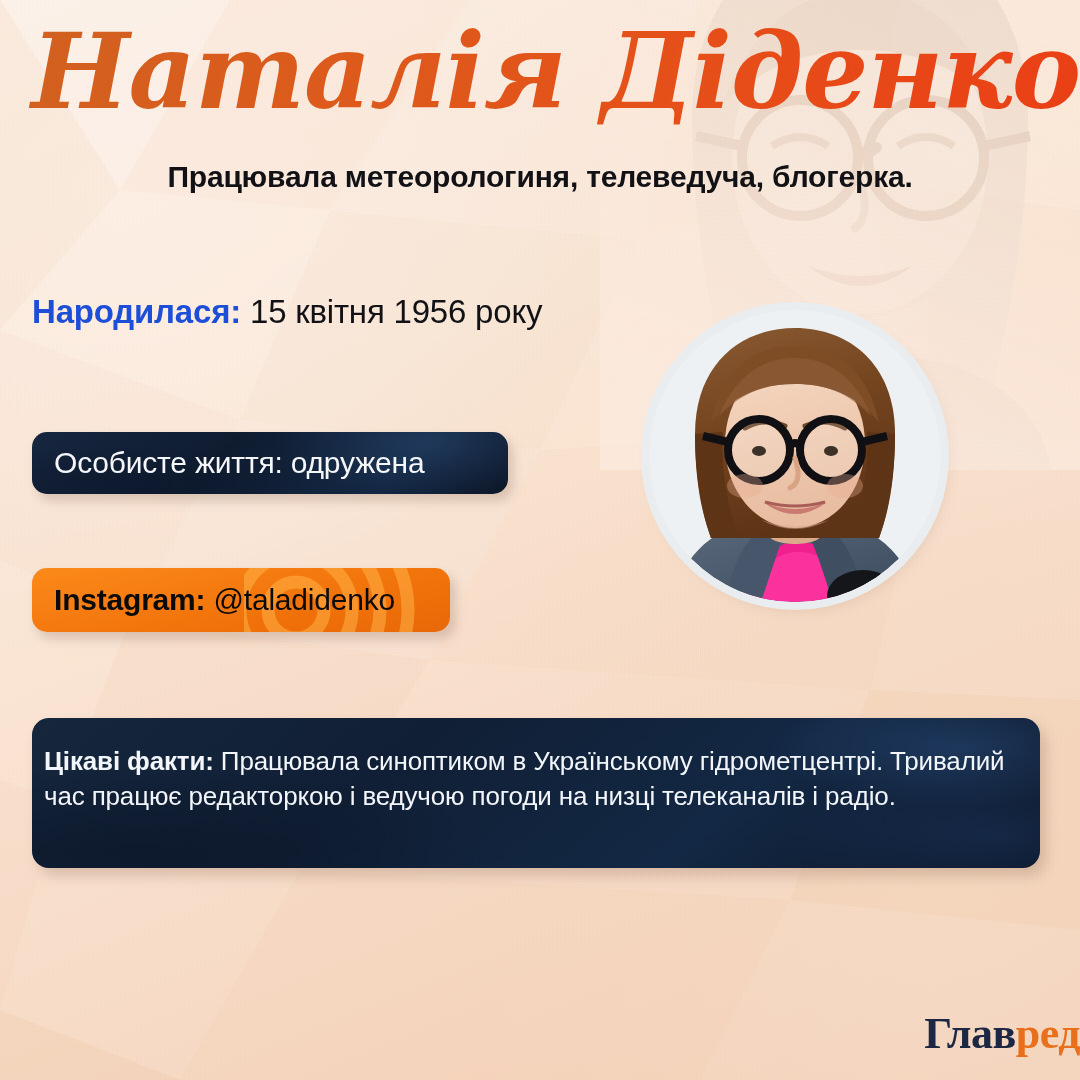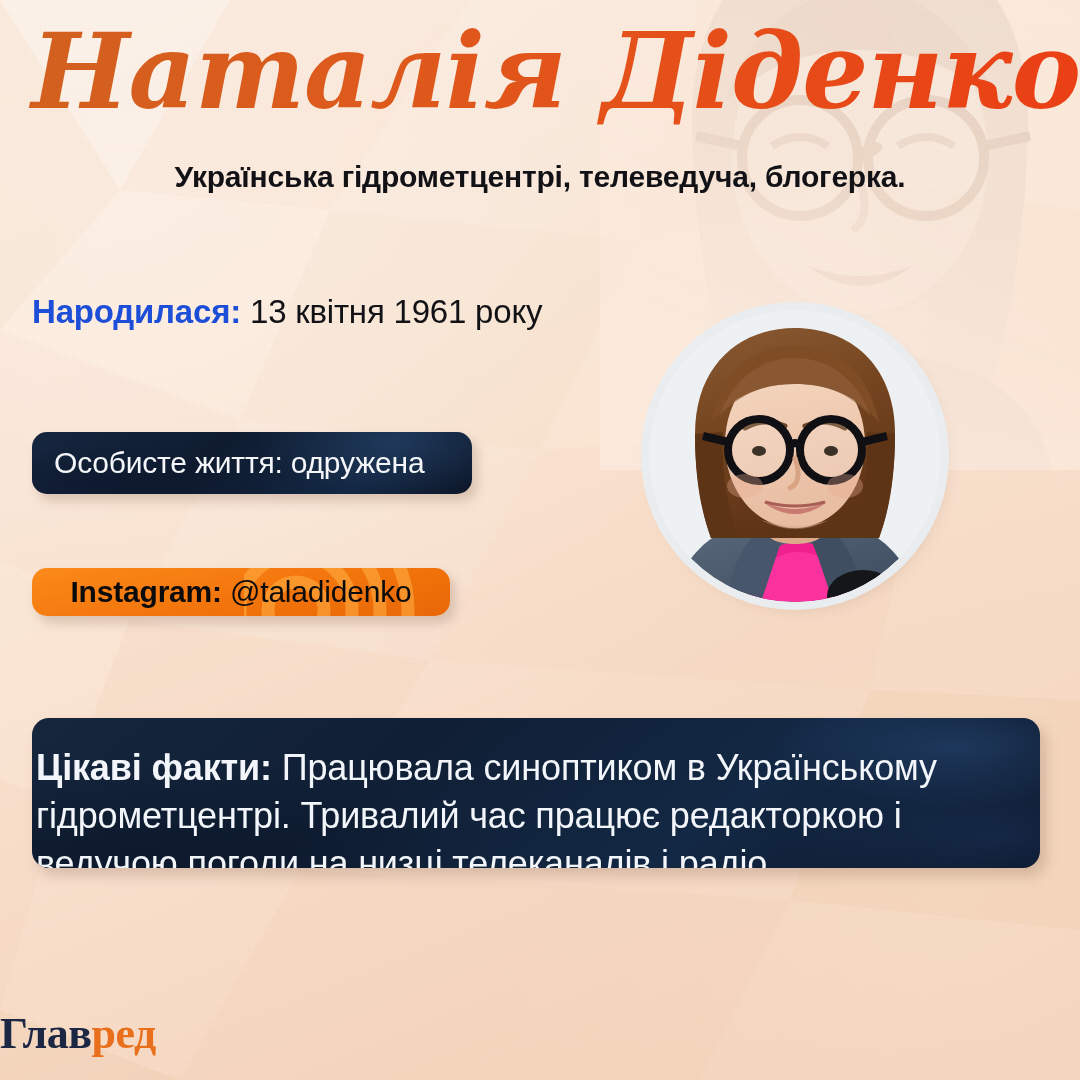--- a/index.html
+++ b/index.html
@@ -101,36 +101,35 @@
   }
   .pill-inner{
     position:relative; z-index:3;
     padding:0 22px;
     font-size:30px;
     letter-spacing:-.2px;
   }
 
   .pill-personal{
     left:32px; top:432px;
-    width:440px; height:62px;
+    width:476px; height:62px;
     background:linear-gradient(135deg,#16263f 0%, #0f1c30 40%, #132743 75%, #0d1729 100%);
   }
   .pill-personal .pill-inner{ color:#f4f6f9; font-weight:400; }
   .pill-personal .tex{
     position:absolute; inset:0; z-index:1;
     background:
       radial-gradient(ellipse 45% 120% at 82% 18%, rgba(80,130,190,.20), rgba(0,0,0,0) 70%),
       radial-gradient(ellipse 60% 90% at 18% 85%, rgba(10,20,40,.55), rgba(0,0,0,0) 70%);
   }
 
   .pill-instagram{
     left:32px; top:568px;
-    width:418px; height:48px;
+    width:418px; height:64px;
     background:linear-gradient(168deg,#fb8a1a 0%, #f57b10 38%, #ef6f08 72%, #e8680a 100%);
-    justify-content:center;
   }
   .pill-instagram .pill-inner{ color:#0b0b0c; }
   .pill-instagram .lbl{ font-weight:700; }
   .pill-instagram .val{ font-weight:400; }
   .pill-instagram .rings{
     position:absolute; z-index:1;
     right:-24px; top:-54px;
     width:230px; height:190px;
     opacity:.85;
   }
@@ -147,22 +146,22 @@
   }
   .facts-tex{
     position:absolute; inset:0; z-index:1;
     background:
       radial-gradient(ellipse 26% 55% at 92% 20%, rgba(60,110,175,.30), rgba(0,0,0,0) 72%),
       radial-gradient(ellipse 30% 70% at 96% 78%, rgba(40,80,140,.26), rgba(0,0,0,0) 72%),
       radial-gradient(ellipse 50% 80% at 10% 90%, rgba(8,16,32,.5), rgba(0,0,0,0) 72%);
   }
   .facts-text{
     position:relative; z-index:3;
-    padding:26px 30px 0 4px;
-    font-size:36px;
+    padding:26px 30px 0 12px;
+    font-size:26px;
     line-height:1.34;
     color:#f2f5f9;
     letter-spacing:-.15px;
   }
   .facts-text .lbl{ font-weight:700; }
 
   
   .portrait{
     position:absolute;
     left:649px; top:310px;
@@ -170,21 +169,21 @@
     border-radius:50%;
     background:#e7ecef;
     box-shadow:0 0 0 8px #e9edef, 4px 6px 16px rgba(120,80,55,.18);
     overflow:hidden;
   }
 
   
   .logo{
     position:absolute;
     left:0; right:0; top:1008px;
-    text-align:left;
+    text-align:right;
     font-family:"Liberation Serif", serif;
     font-size:44px;
     font-weight:700;
     letter-spacing:-.5px;
     white-space:nowrap;
   }
   .logo .a{ color:#1b2743; }
   .logo .b{ color:#e8701c; }
 </style>
 </head>
@@ -257,25 +256,25 @@
       <path d="M96 192 L96 222 C96 234 164 234 164 222 L164 192 C150 208 110 208 96 192 Z" fill="#f8dcc6"></path>
       <path d="M34 280 C42 240 78 222 130 222 C182 222 218 240 226 280 Z" fill="#e9c3a4"></path>
     </g>
   </svg>
   <div class="ghost-fade" style="right:-40px;top:-90px;left:auto;width:520px;height:560px;"></div>
 
   <div class="bg-noise"></div>
 
   <div class="title">Наталія Діденко</div>
 
-  <div class="subtitle">Українська гідрометцентрі, телеведуча, блогерка.</div>
+  <div class="subtitle">Працювала метеорологиня, телеведуча, блогерка.</div>
 
   <div class="birth">
     <span class="lbl">Народилася:</span>
-    <span class="val">13 квітня 1961 року</span>
+    <span class="val">15 квітня 1956 року</span>
   </div>
 
   <div class="pill pill-personal">
     <div class="tex"></div>
     <span class="pill-inner">Особисте життя: одружена</span>
   </div>
 
   <div class="pill pill-instagram">
     <svg class="rings" viewBox="0 0 230 190" aria-hidden="true">
       <g fill="none" stroke="#ffb347" stroke-width="13" opacity=".65">

